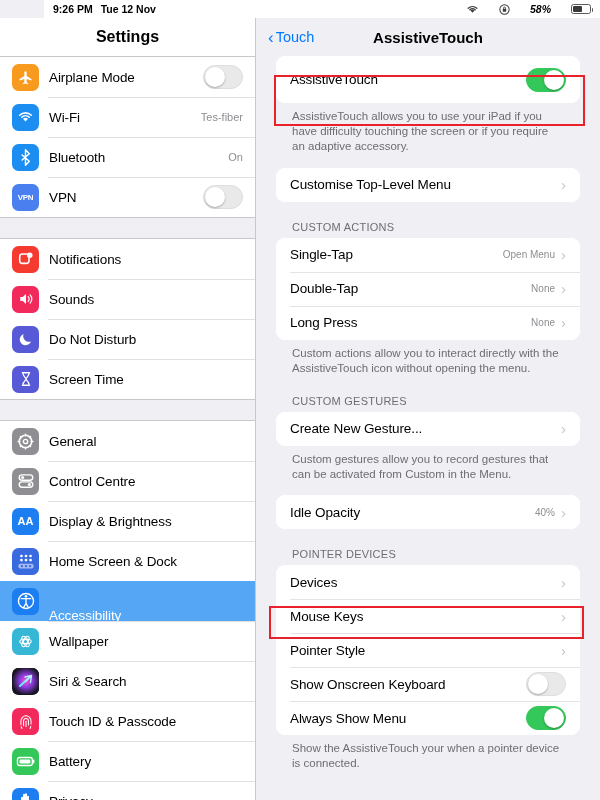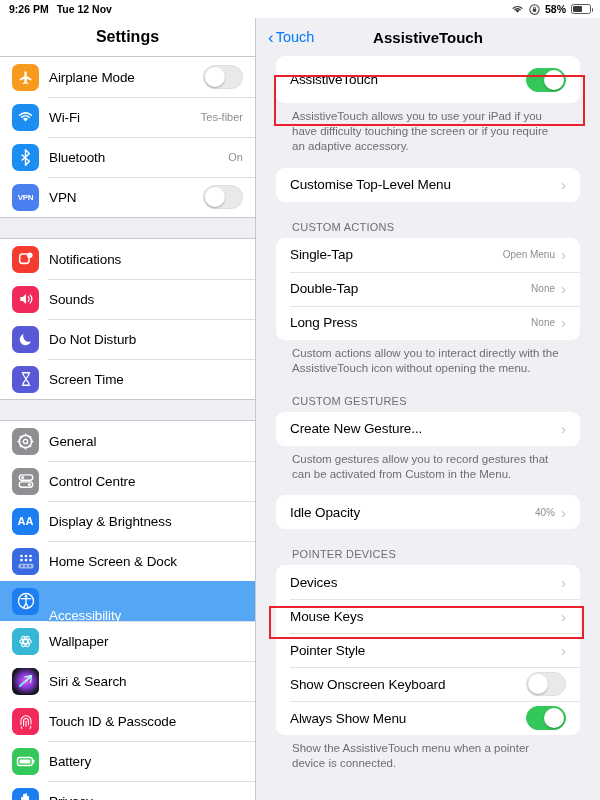--- a/index.html
+++ b/index.html
@@ -20,23 +20,24 @@
   
   .statusbar {
     height: 18px;
     flex: 0 0 18px;
     display: flex;
     background: #ffffff;
     font-size: 10.5px;
     font-weight: bold;
     color: #000;
     padding: 0 9px;
+    margin-left: 44px;
   }
   .sb-left { display: flex; align-items: center; gap: 8px; }
-  .sb-right { margin-left: auto; display: flex; align-items: center; gap: 5px; }
+  .sb-right { margin-left: auto; display: flex; align-items: center; gap: 20px; font-style: italic; }
   .sb-right .pct { font-size: 10.5px; font-weight: bold; }
   .batt {
     width: 20px; height: 9.5px;
     border: 1px solid #5a5a5a;
     border-radius: 2.5px;
     position: relative;
     padding: 1px;
   }
   .batt::after {
     content: "";
@@ -541,21 +542,21 @@
                 <i></i>
               </span>
           </div>
           <div class="drow" style="height:24px">
             <span class="dlabel">Always Show Menu</span>
             <span class="sw on">
                 <i></i>
               </span>
           </div>
         </div>
-        <div class="footnote">Show the AssistiveTouch menu when a pointer device is connected.</div>
+        <div class="footnote">Show the AssistiveTouch your when a pointer device is connected.</div>
 
       </div>
     </div>
   </div>
 
   <div class="annot" id="annot-assistivetouch"></div>
   <div class="annot" id="annot-devices"></div>
 
 </div>
 

